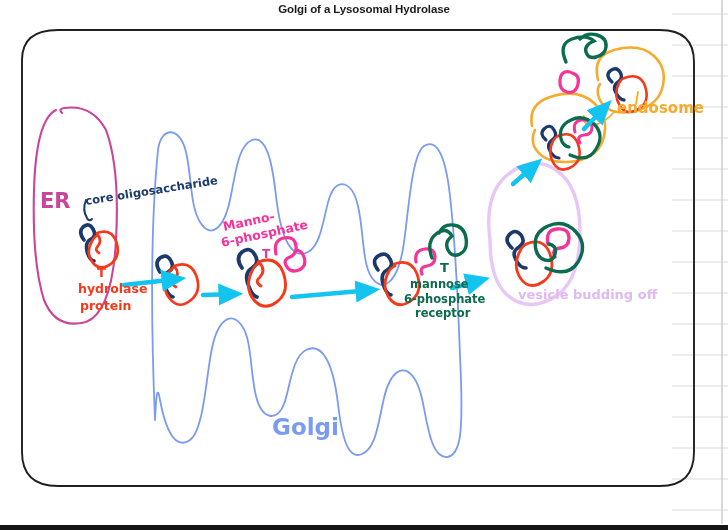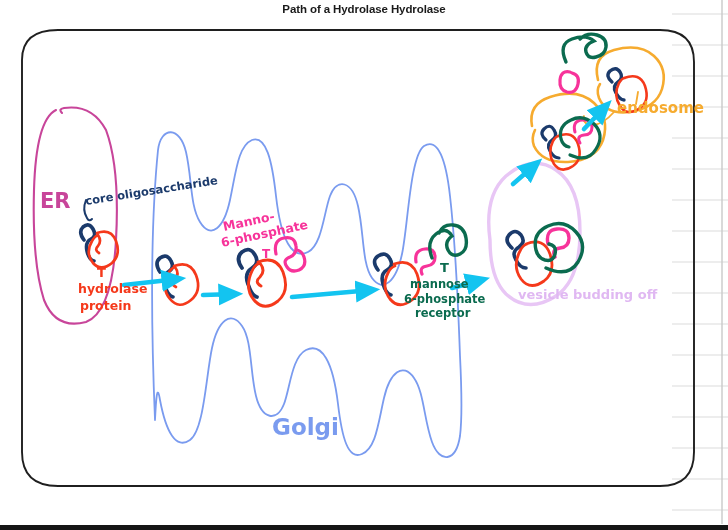--- a/index.html
+++ b/index.html
@@ -21,21 +21,21 @@
   }
   #bottom-bar{
     position:absolute;left:0;bottom:0;width:728px;height:5px;background:#151515;
   }
 </style>
 </head>
 <body>
 
 <div id="stage">
 
-  <div id="diagram-title">Path of a Hydrolase Hydrolase</div>
+  <div id="diagram-title">Golgi of a Lysosomal Hydrolase</div>
 
   <svg class="layer" viewBox="0 0 728 530">
     <g stroke="#dcdcdc" stroke-width="1.2">
       <line x1="672" y1="14" x2="728" y2="14"></line>
       <line x1="672" y1="45" x2="728" y2="45"></line>
       <line x1="672" y1="76" x2="728" y2="76"></line>
       <line x1="672" y1="107" x2="728" y2="107"></line>
       <line x1="672" y1="138" x2="728" y2="138"></line>
       <line x1="672" y1="169" x2="728" y2="169"></line>
       <line x1="672" y1="200" x2="728" y2="200"></line>

